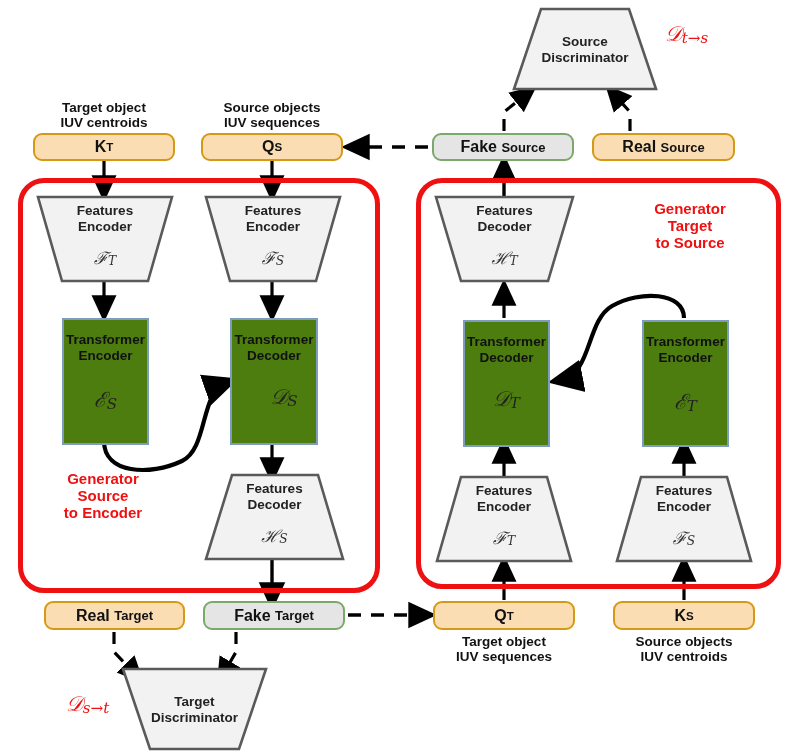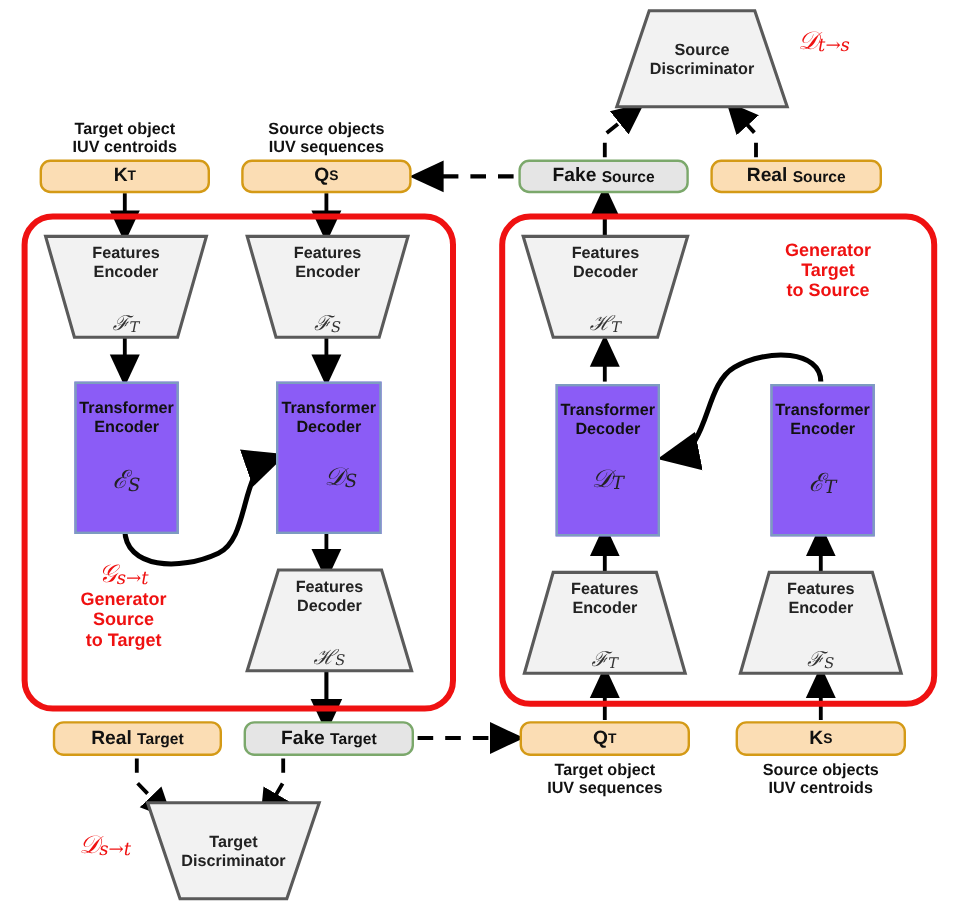--- a/index.html
+++ b/index.html
@@ -12,22 +12,22 @@
         font-weight:bold;font-size:16px;color:#111;z-index:6;}
   .pill.green{border-color:#7ba86b;background:#e5e5e5;}
   .pill .sub{font-size:13px;}
   .cap{position:absolute;text-align:center;font-weight:bold;font-size:13.5px;
        line-height:15px;color:#111;z-index:6;}
   .shape{position:absolute;z-index:4;}
   .shape svg{display:block;overflow:visible;}
   .shape .lbl{position:absolute;left:0;right:0;text-align:center;
        font-weight:bold;font-size:13.5px;line-height:15.5px;color:#222;}
   .shape .sym{position:absolute;left:0;right:0;text-align:center;
-       font-family:"DejaVu Serif", serif;font-style:italic;font-size:17px;color:#333;margin-top:11px;}
-  .tbox{position:absolute;border:2px solid #7d9cc0;background:#8b5cf6;z-index:5;}
+       font-family:"DejaVu Serif", serif;font-style:italic;font-size:17px;color:#333;}
+  .tbox{position:absolute;border:2px solid #7d9cc0;background:#4d7c0f;z-index:5;}
   .tbox .lbl{position:absolute;left:0;right:0;text-align:center;
        font-weight:bold;font-size:13.5px;line-height:15.5px;color:#111;}
   .tbox .sym{position:absolute;left:0;right:0;text-align:center;
        font-family:"DejaVu Serif", serif;font-style:italic;font-size:21px;color:#222;}
   .panel{position:absolute;border:5px solid #ef1111;border-radius:26px;
          background:transparent;z-index:2;}
   .gtag{position:absolute;text-align:center;color:#ef1111;font-weight:bold;
         font-size:15px;line-height:17px;z-index:6;}
   .gtag .math{font-family:"DejaVu Serif", serif;font-style:italic;
         font-weight:normal;font-size:21px;display:block;}
@@ -187,24 +187,23 @@
     <div class="lbl" style="top:7px;">
       <div>Features</div>
       <div>Decoder</div>
     </div>
     <div class="sym" style="top:50px;">
       <span>ℋ</span><span class="sfx">S</span>
     </div>
   </div>
 
   <div class="gtag" style="left:38px;top:470px;width:130px;">
-    <span class="math"><span>𝒢</span><span class="sfx">s→t</span></span>
     <div>Generator</div>
     <div>Source</div>
-    <div>to Target</div>
+    <div>to Encoder</div>
   </div>
 
   <div class="shape" style="left:435px;top:196px;width:139px;height:86px;">
     <svg width="139" height="86" viewBox="0 0 139 86">
       <polygon points="1,1 138,1 113,85 26,85" fill="#f2f2f2" stroke="#5a5a5a" stroke-width="2.6"></polygon>
     </svg>
     <div class="lbl" style="top:7px;">
       <div>Features</div>
       <div>Decoder</div>
     </div>

